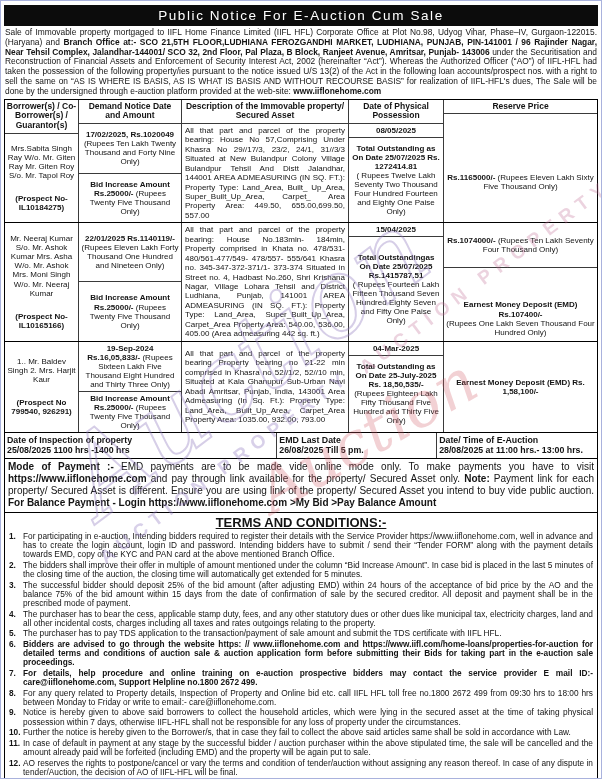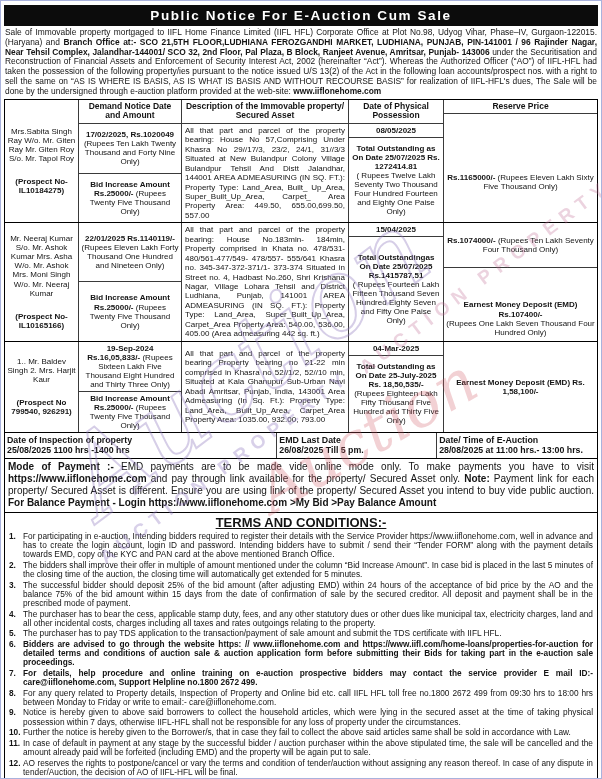--- a/index.html
+++ b/index.html
@@ -4,21 +4,21 @@
 <style>
   * { margin:0; padding:0; box-sizing:border-box; }
   html,body { background:#e8e8ee; }
   body { font-family:"Liberation Sans", sans-serif; }
   .sheet {
     width:602px; height:779px; margin:0 auto; background:#fff;
     border:1px solid #a9b2dd; padding:4px 3px 2px; position:relative; overflow:hidden;
     color:#141414;
   }
   .titlebar {
-    background:#0c0c0c; color:#fff; text-align:center; font-weight:bold;
+    background:#0c0c0c; color:#fff; text-align:center; font-weight:normal;
     font-size:13.5px; letter-spacing:1.6px; padding:2.5px 0 3.5px; margin-bottom:1px;
   }
   .intro { font-size:8.4px; line-height:1.17; text-align:justify; padding:1px 1px 2px; }
   .b { font-weight:bold; }
   .blk { display:block; }
 
   
   .tbl { border:1.5px solid #000; border-bottom:none; }
   .trow { display:grid; grid-template-columns:74px 103px 167px 95px 1fr; border-bottom:1.5px solid #000; }
   .r1 { min-height:118px; } .r2 { min-height:118px; } .r3 { min-height:88px; }
@@ -69,20 +69,21 @@
 <div class="sheet">
 
   <div class="titlebar">Public Notice For E-Auction Cum Sale</div>
 
   <div class="intro"><span>Sale of Immovable property mortgaged to IIFL Home Finance Limited (IIFL HFL) Corporate Office at Plot No.98, Udyog Vihar, Phase–IV, Gurgaon-122015. (Haryana) and </span><span class="b">Branch Office at:- SCO 21,5TH FLOOR,LUDHIANA FEROZGANDHI MARKET, LUDHIANA, PUNJAB, PIN-141001 / 96 Rajinder Nagar, Near Tehsil Complex, Jalandhar-144001/ SCO 32, 2nd Floor, Pal Plaza, B Block, Ranjeet Avenue, Amritsar, Punjab- 143006</span><span> under the Securitisation and Reconstruction of Financial Assets and Enforcement of Security Interest Act, 2002 (hereinafter “Act”). Whereas the Authorized Officer (“AO”) of IIFL-HFL had taken the possession of the following property/ies pursuant to the notice issued U/S 13(2) of the Act in the following loan accounts/prospect nos. with a right to sell the same on “AS IS WHERE IS BASIS, AS IS WHAT IS BASIS AND WITHOUT RECOURSE BASIS” for realization of IIFL-HFL's dues, The Sale will be done by the undersigned through e-auction platform provided at the web-site: </span><span class="b">www.iiflonehome.com</span></div>
 
   <div class="tbl">
 
     <div class="trow r1">
       <div class="tcell">
+        <div class="hdr">Borrower(s) / Co-Borrower(s) / Guarantor(s)</div>
         <div class="sub grow names">
           <span>Mrs.Sabita Singh Ray W/o. Mr. Giten Ray Mr. Giten Roy S/o. Mr. Tapol Roy</span>
           <span class="b prospect">(Prospect No- IL10184275)</span>
         </div>
       </div>
       <div class="tcell">
         <div class="hdr">Demand Notice Date and Amount</div>
         <div class="sub grow">
           <span><span class="b">17/02/2025, Rs.1020049</span> <span>(Rupees Ten Lakh Twenty Thousand and Forty Nine Only)</span></span>
         </div>

